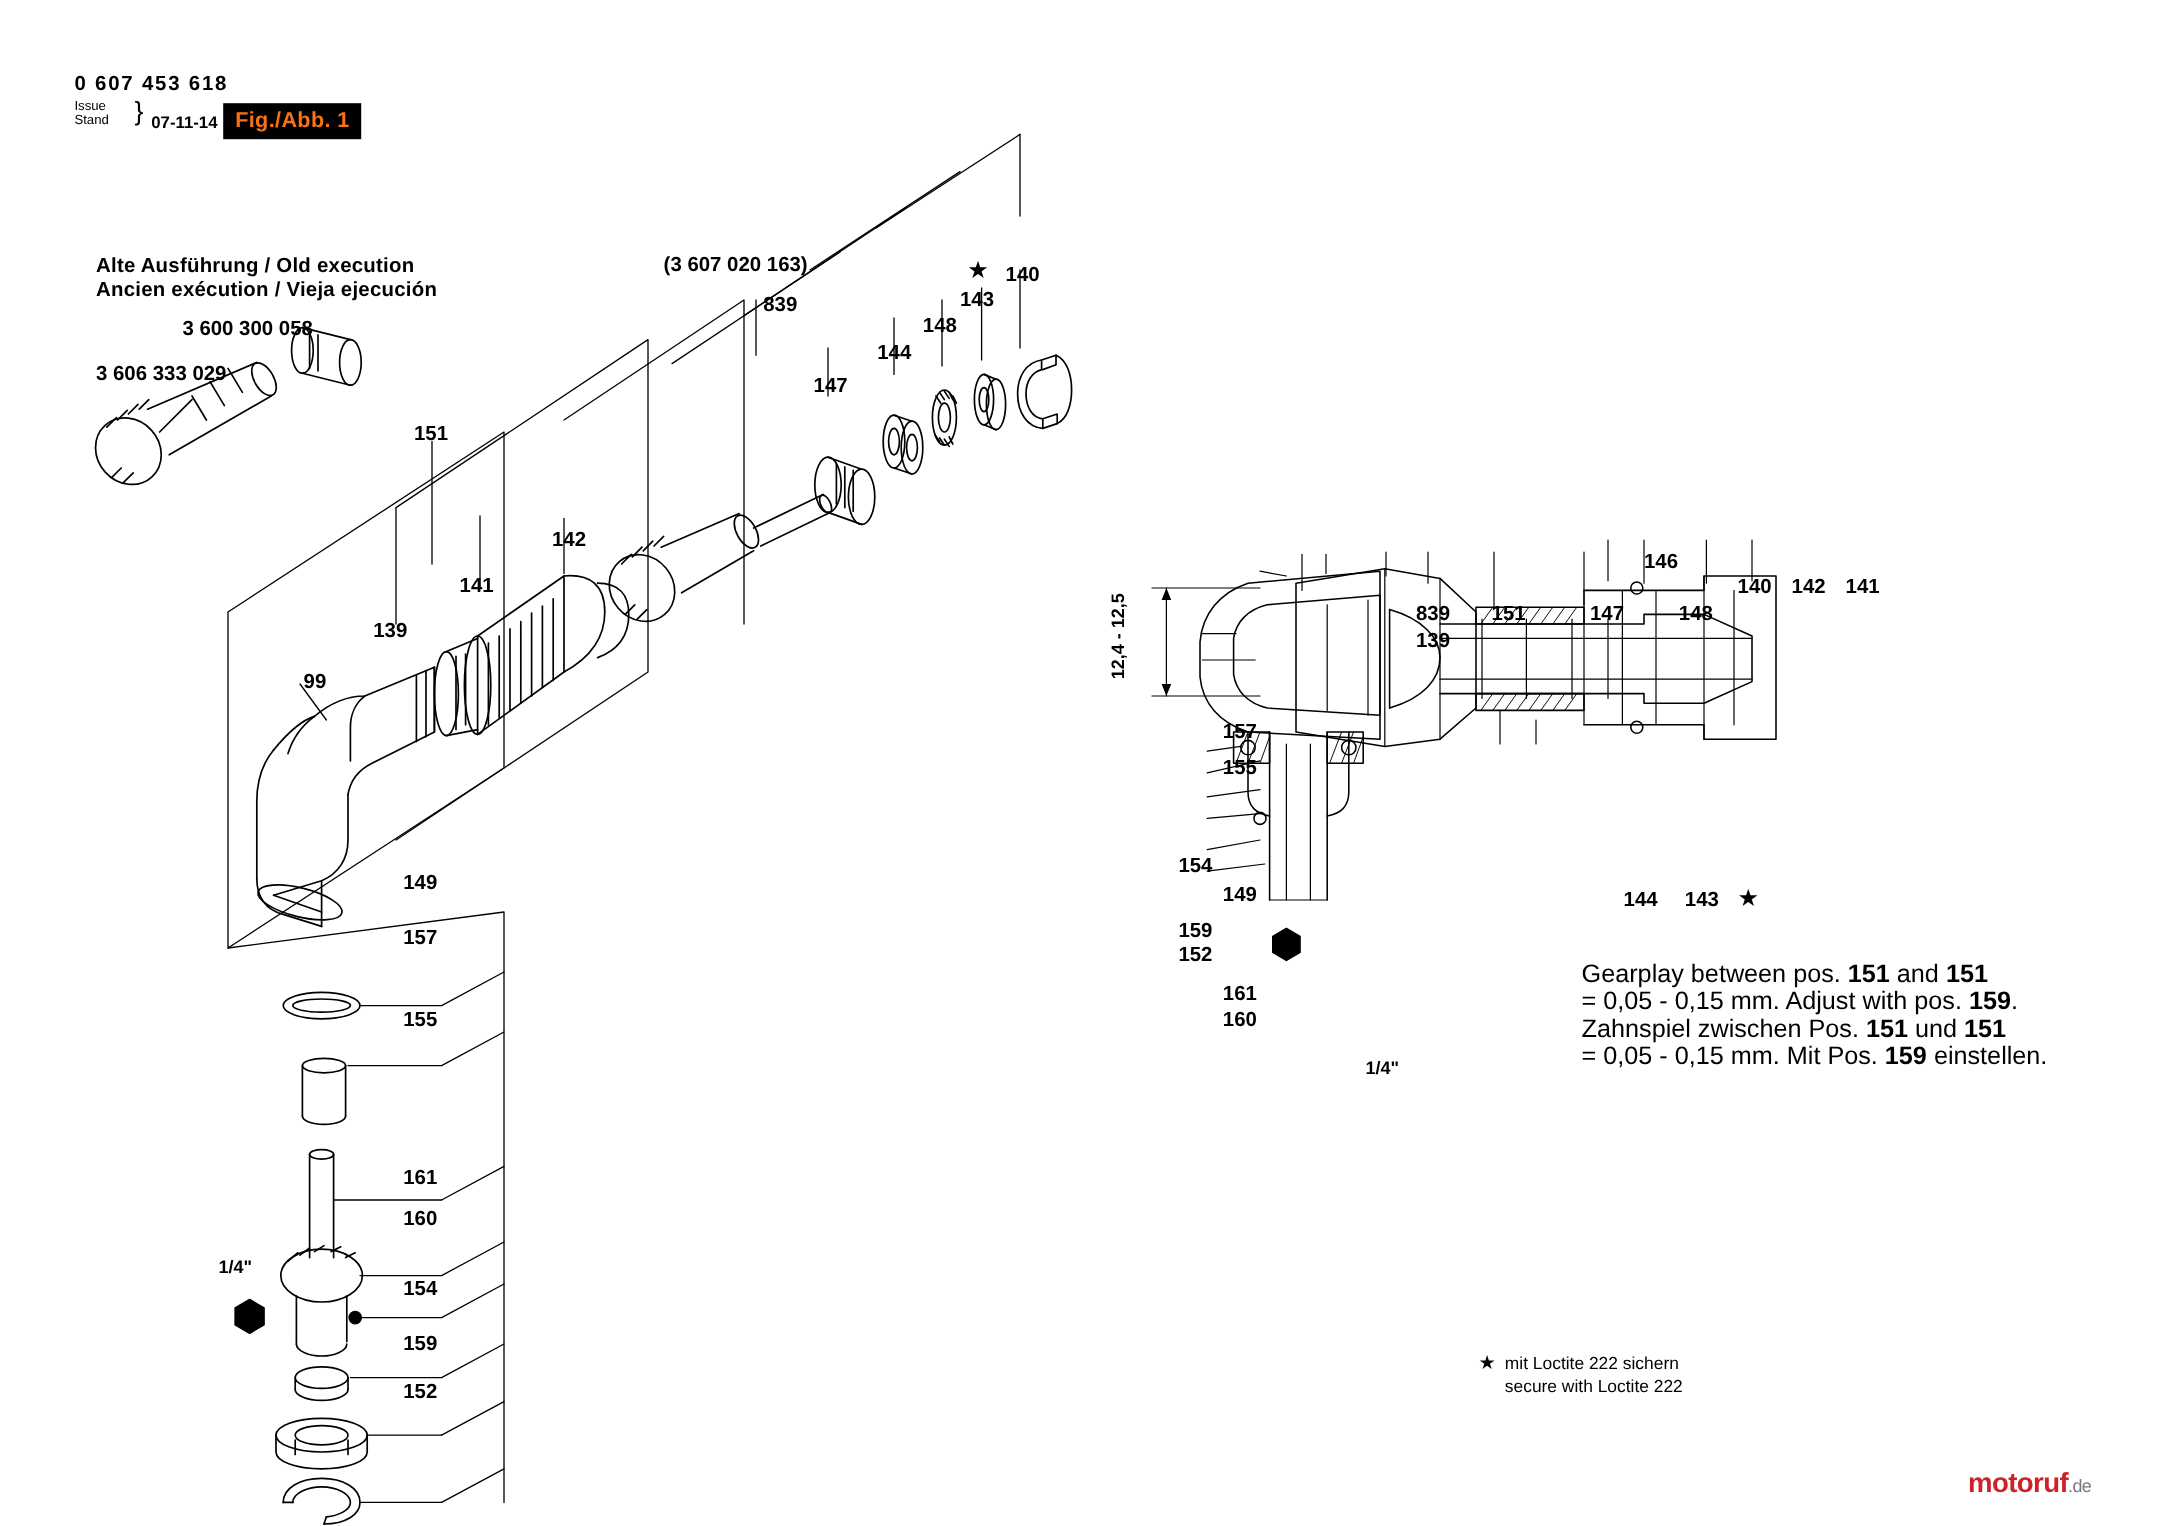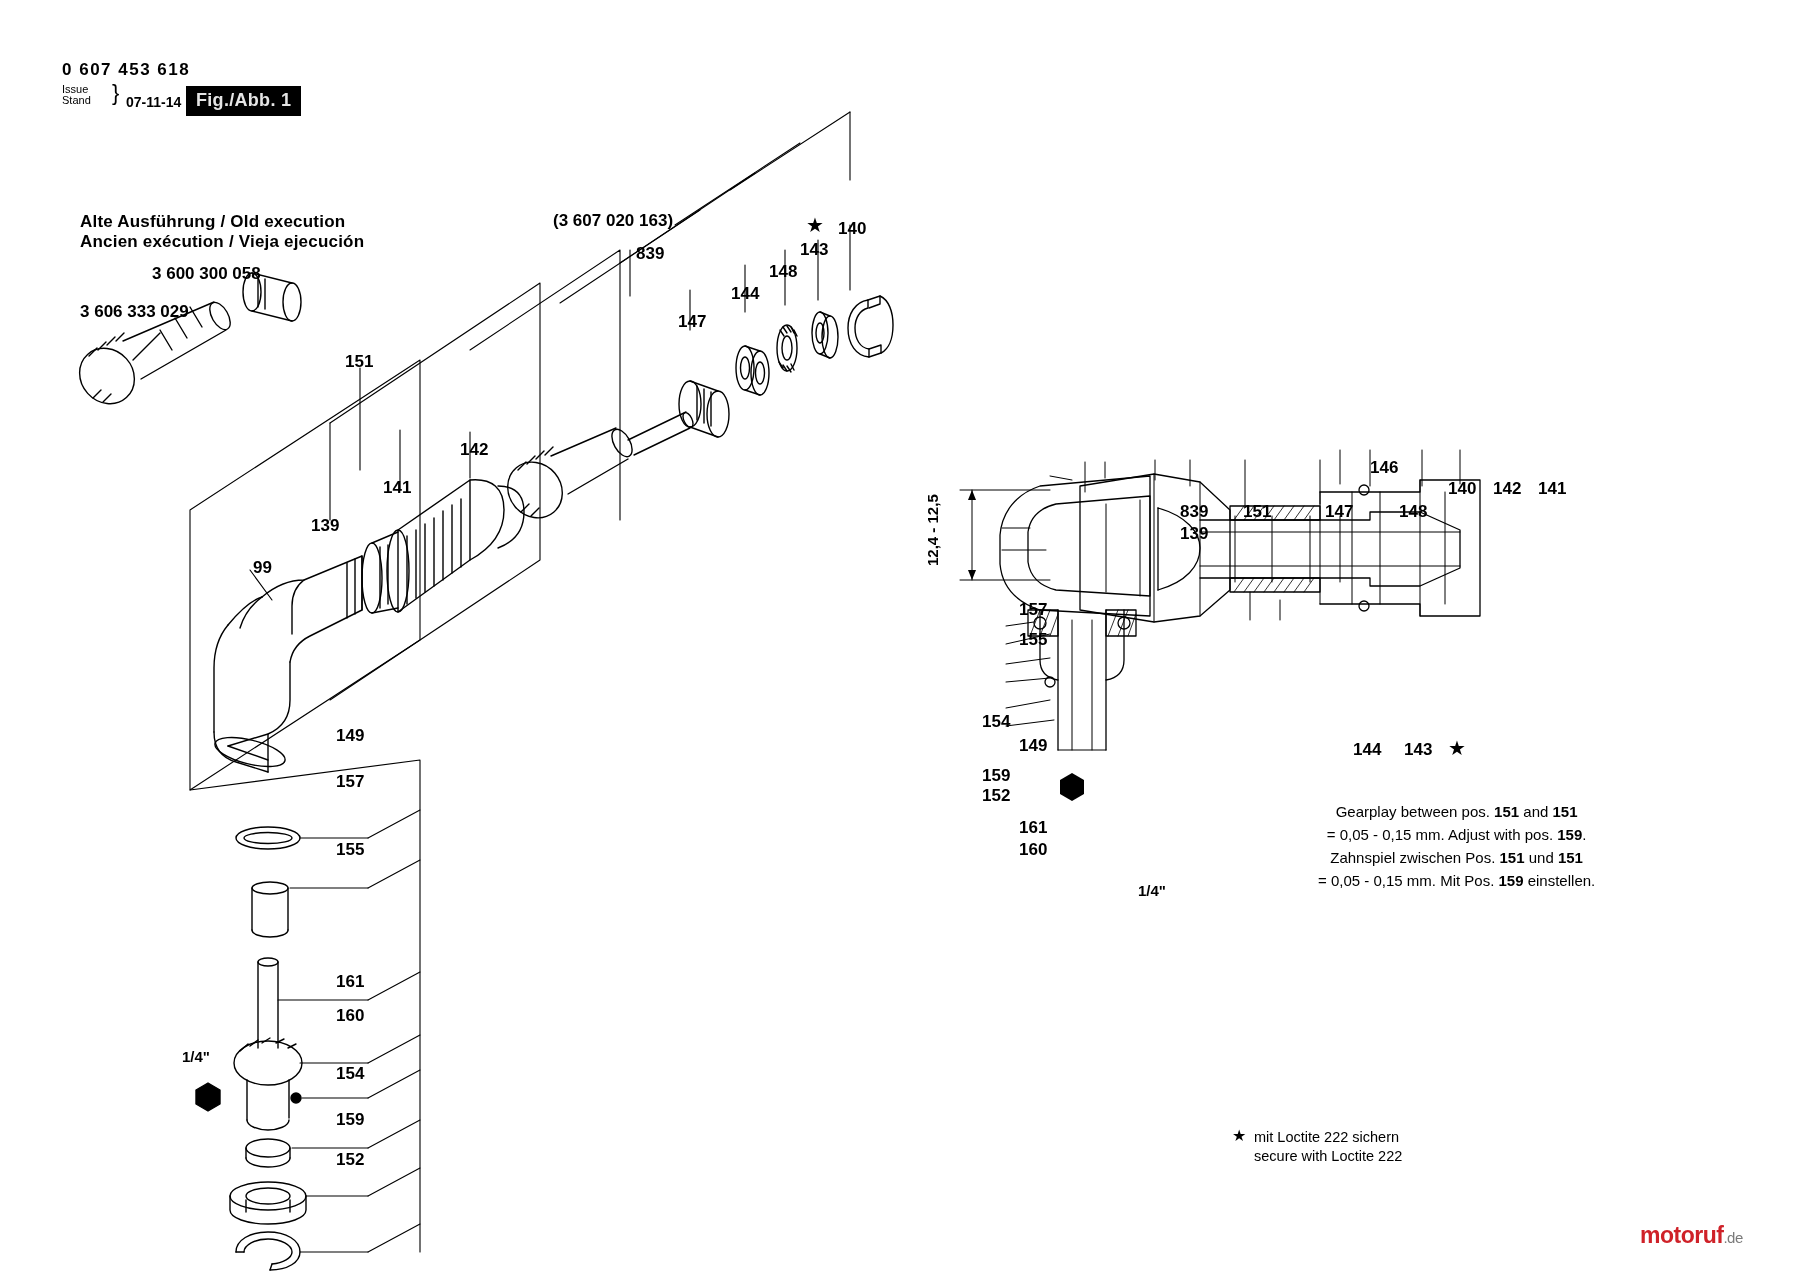--- a/index.html
+++ b/index.html
@@ -57,38 +57,37 @@
     line-height: 22px;
   }
   #issue-date {
     left: 126px; top: 94px;
     font-size: 14px;
     font-weight: bold;
   }
   #fig-box {
     left: 186px; top: 86px;
     background: #000;
-    color: #e5e5e5;
+    color: #f97316;
     font-size: 18px;
     font-weight: bold;
     padding: 4px 10px 5px 10px;
     letter-spacing: 0.3px;
   }
 
   
   .footer-col { font-size: 14.5px; line-height: 19px; }
   #footer-torque { left: 963px; top: 1128px; }
   #footer-mods { left: 1550px; top: 1145px; }
 
   
   #gearplay-note {
     left: 1318px; top: 800px;
-    font-size: 15px;
+    font-size: 21px;
     line-height: 23px;
-    text-align: center;
   }
   .bold-inline { font-weight: bold; }
 
   
   #watermark {
     left: 1640px; top: 1222px;
     font-size: 23px;
     font-weight: bold;
     color: #cf2128;
     letter-spacing: -0.5px;

